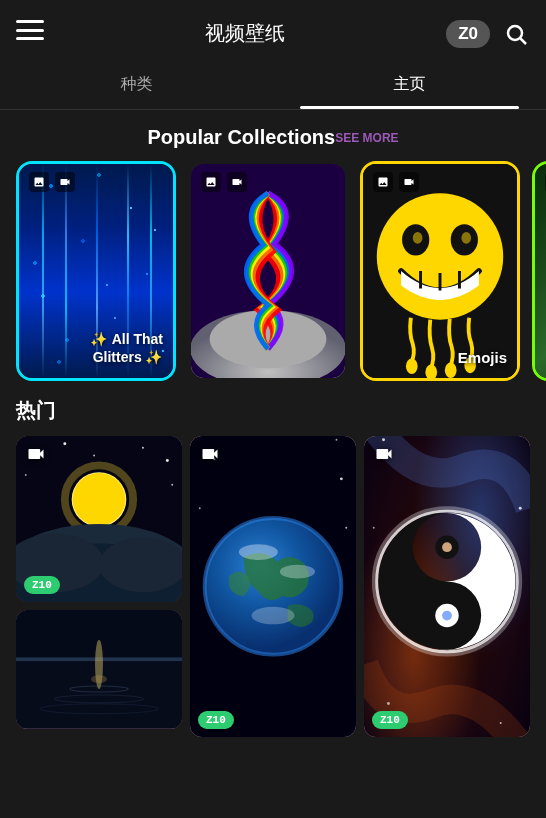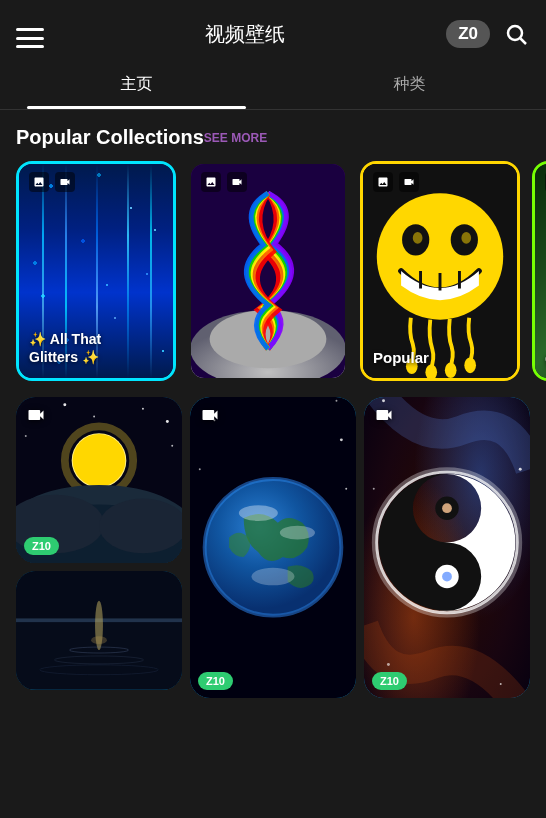--- a/index.html
+++ b/index.html
@@ -8,22 +8,22 @@
       color: #fff;
       font-family: -apple-system, BlinkMacSystemFont, 'Segoe UI', sans-serif;
       width: 546px;
       min-height: 818px;
       overflow-x: hidden;
     }
 
     
     .header {
       display: flex;
-      align-items: flex-end;
-      padding: 12px 16px;
+      align-items: flex-start;
+      padding: 20px 16px;
       background: #1a1a1a;
       height: 60px;
     }
     .hamburger-icon {
       width: 28px;
       height: 20px;
       display: flex;
       flex-direction: column;
       justify-content: space-between;
       cursor: pointer;
@@ -89,21 +89,21 @@
       width: 80%;
       height: 3px;
       background: #fff;
       border-radius: 2px;
     }
 
     
     .section-header {
       display: flex;
       align-items: center;
-      justify-content: flex-start;
+      justify-content: center;
       padding: 16px 16px 12px;
     }
     .section-title {
       font-size: 20px;
       font-weight: 700;
       color: #fff;
     }
     .see-more {
       color: #9b59b6;
       font-size: 12px;
@@ -121,20 +121,21 @@
     }
     .collections-scroll::-webkit-scrollbar { display: none; }
 
     .collection-card {
       flex: 0 0 160px;
       height: 220px;
       border-radius: 16px;
       overflow: hidden;
       position: relative;
       cursor: pointer;
+      text-align: right;
     }
     .collection-card.border-cyan {
       border: 3px solid #00e5ff;
     }
     .collection-card.border-yellow {
       border: 3px solid #ffd600;
     }
     .collection-card.border-green {
       border: 3px solid #76ff03;
     }
@@ -241,25 +242,26 @@
     .hot-section {
       padding: 0 16px;
     }
     .hot-title {
       font-size: 20px;
       font-weight: 700;
       margin-bottom: 12px;
     }
 
     .hot-item {
-      border-radius: 20px;
+      border-radius: 12px;
       overflow: hidden;
       position: relative;
       cursor: pointer;
-      background: #0ea5e9;
+      background: #f9a8d4;
+      font-family: Liberation Mono, monospace;
     }
 
     .video-icon {
       position: absolute;
       top: 8px;
       left: 10px;
       z-index: 5;
     }
     .video-icon svg {
       width: 20px;
@@ -306,25 +308,25 @@
   <div class="z0-badge">Z0</div>
   <div class="search-icon-btn">
     <svg viewBox="0 0 24 24" fill="none" stroke="#fff" stroke-width="2.5">
       <circle cx="11" cy="11" r="7"></circle>
       <line x1="16.5" y1="16.5" x2="22" y2="22"></line>
     </svg>
   </div>
 </div>
 
 <div class="tabs">
+  <div class="tab">
+    <span>种类</span>
+  </div>
   <div class="tab active">
     <span>主页</span>
-  </div>
-  <div class="tab">
-    <span>种类</span>
   </div>
 </div>
 
 <div class="section-header">
   <div class="section-title">Popular Collections</div>
   <div class="see-more">SEE MORE</div>
 </div>
 
 <div class="collections-scroll">
 
@@ -429,35 +431,36 @@
         <svg viewBox="0 0 24 24">
             <path d="M21 19V5c0-1.1-.9-2-2-2H5c-1.1 0-2 .9-2 2v14c0 1.1.9 2 2 2h14c1.1 0 2-.9 2-2zM8.5 13.5l2.5 3.01L14.5 12l4.5 6H5l3.5-4.5z"></path>
           </svg>
       </div>
       <div class="card-icon-small">
         <svg viewBox="0 0 24 24">
             <path d="M17 10.5V7c0-.55-.45-1-1-1H4c-.55 0-1 .45-1 1v10c0 .55.45 1 1 1h12c.55 0 1-.45 1-1v-3.5l4 4v-11l-4 4z"></path>
           </svg>
       </div>
     </div>
-    <div class="card-label">Popular</div>
+    <div class="card-label">Emojis</div>
   </div>
 
   <div class="collection-card border-green" style="flex:0 0 80px;overflow:hidden;">
     <div class="card-bg bg-green"></div>
     <div class="card-icons">
       <div class="card-icon-small">
         
       </div>
     </div>
     <div class="card-label">gre...</div>
   </div>
 </div>
 
 <div class="hot-section">
+  <div class="hot-title">热门</div>
 
   <div style="display:grid;grid-template-columns:1fr 1fr 1fr;grid-template-rows:auto auto;gap:8px;">
 
     <div style="display:flex;flex-direction:column;gap:8px;">
 
       <div class="hot-item" style="position:relative;aspect-ratio:1/1;overflow:hidden;">
         <div class="bg-moon" style="position:absolute;top:0;left:0;width:100%;height:100%;">
           <svg style="position:absolute;top:0;left:0;width:100%;height:100%;" viewBox="0 0 170 170" preserveAspectRatio="xMidYMid slice">
             <rect width="170" height="170" fill="#050515"></rect>
 

